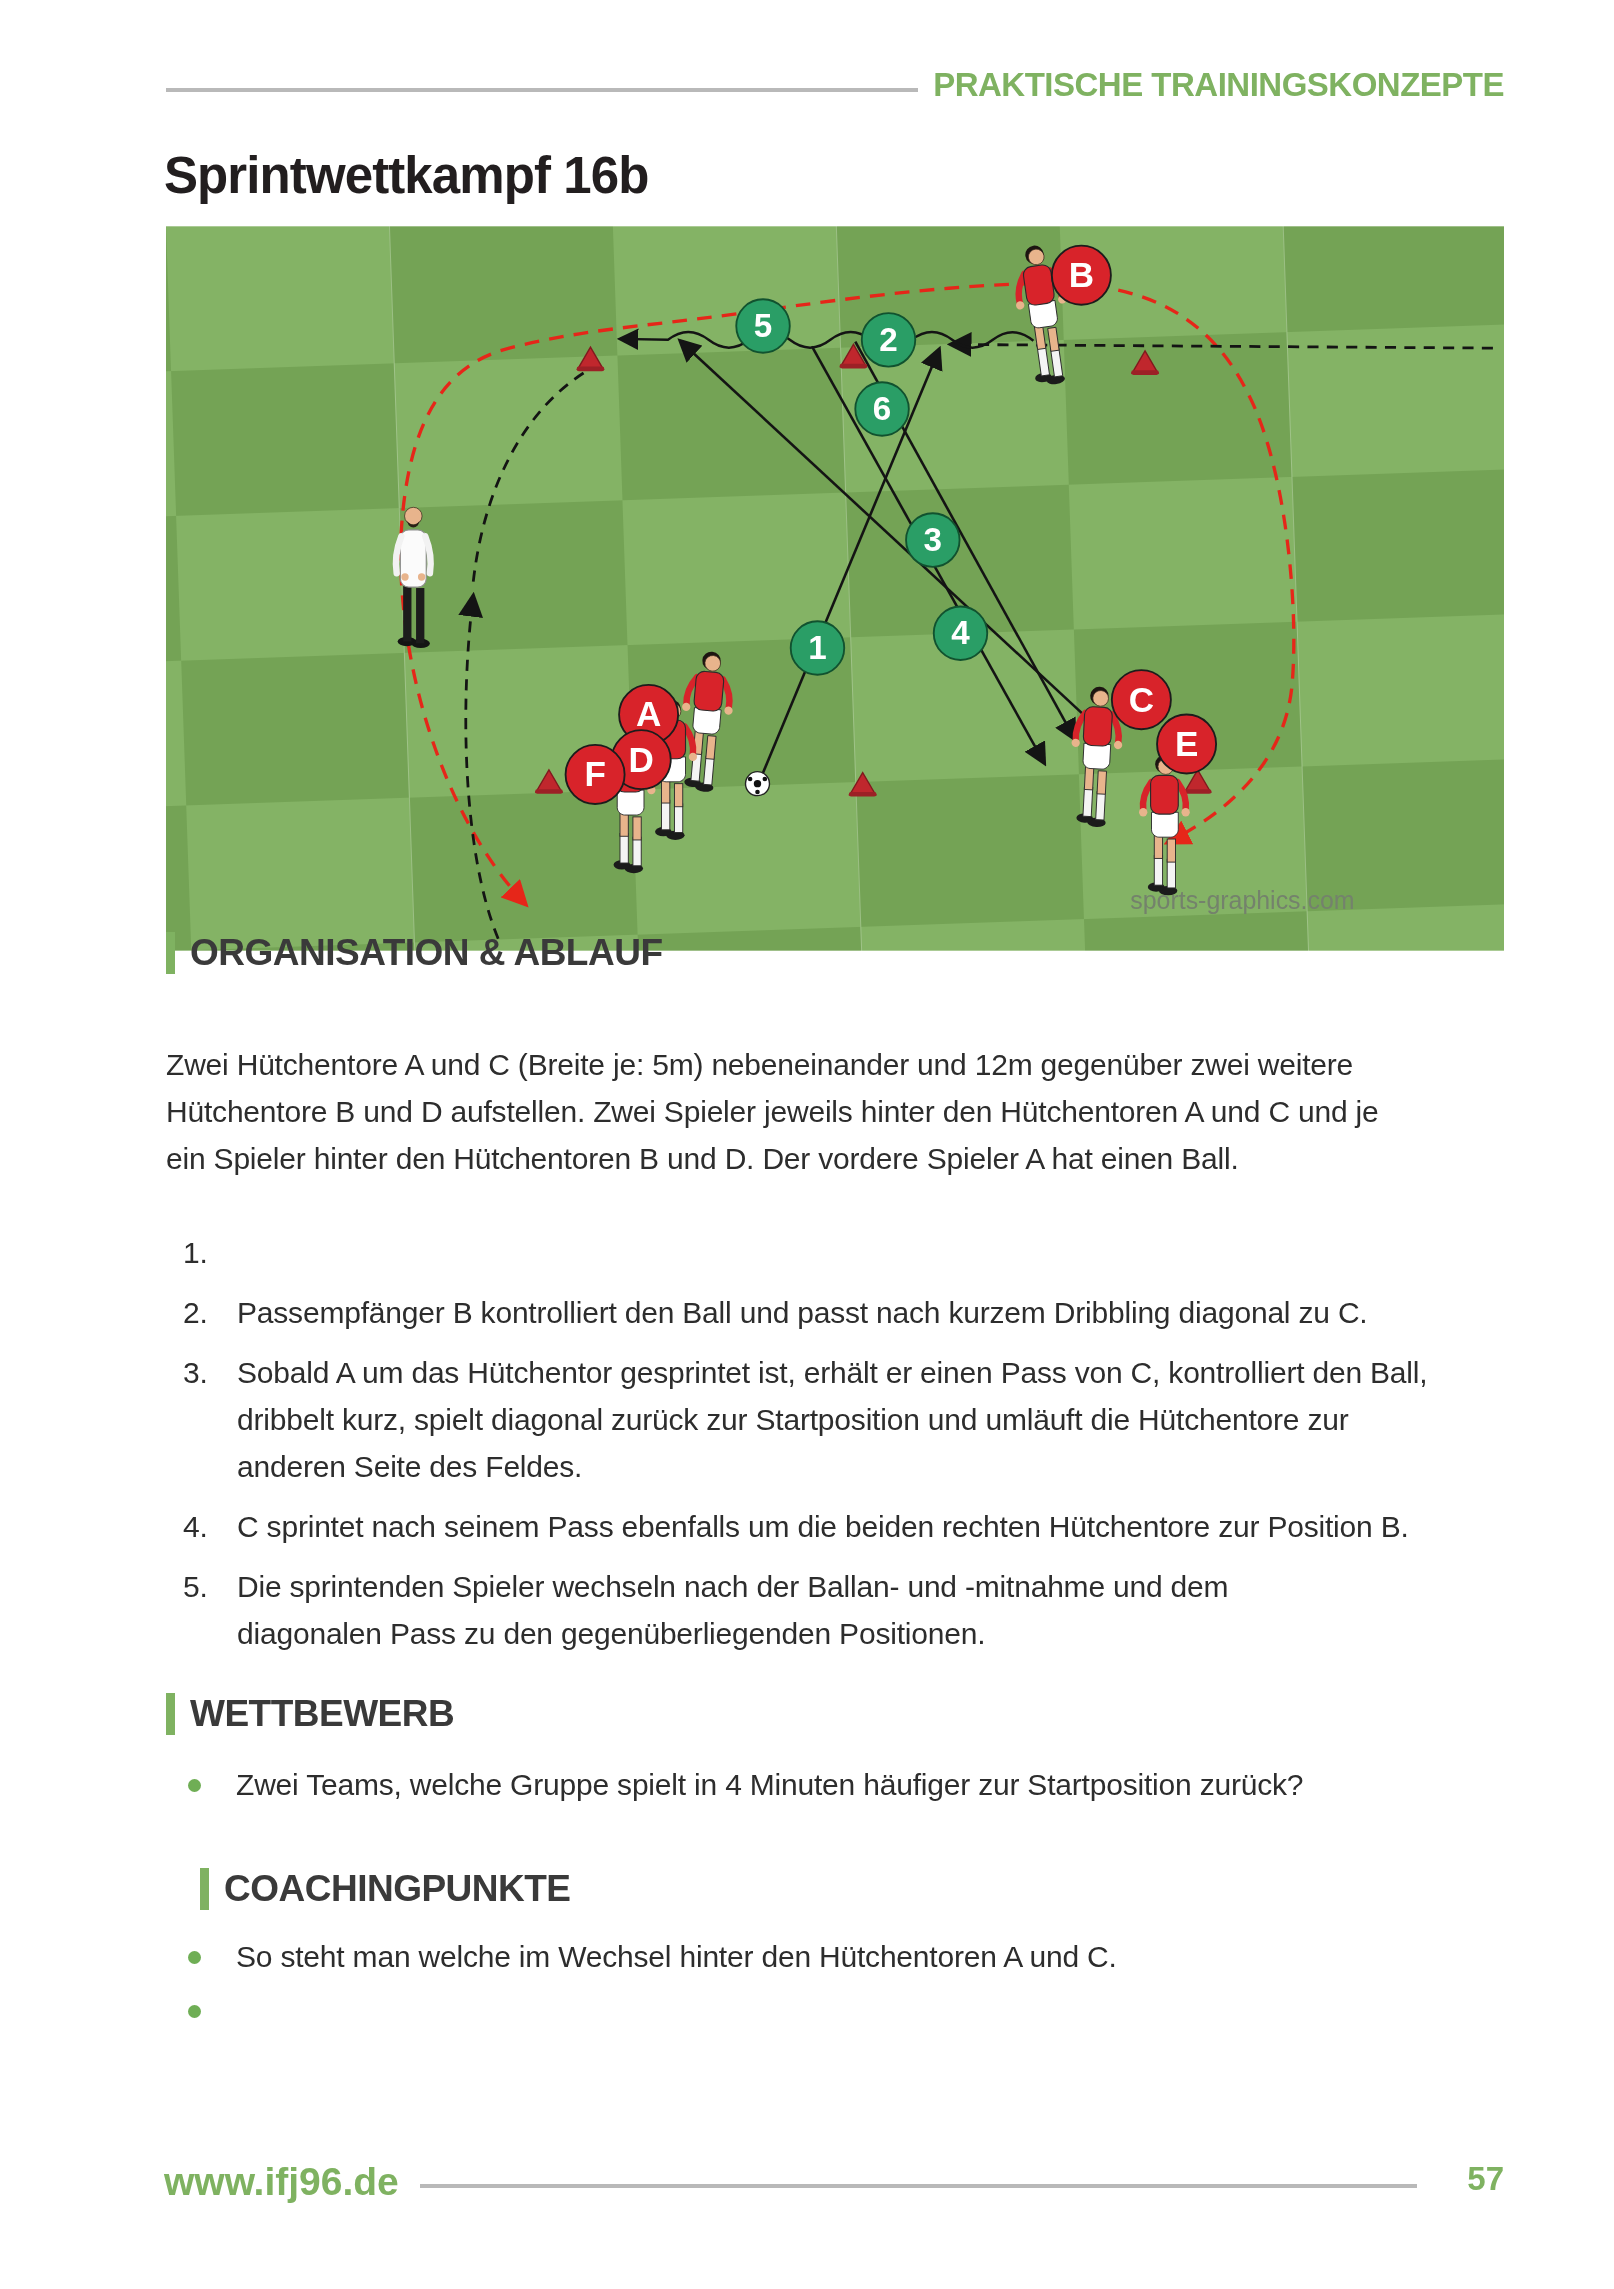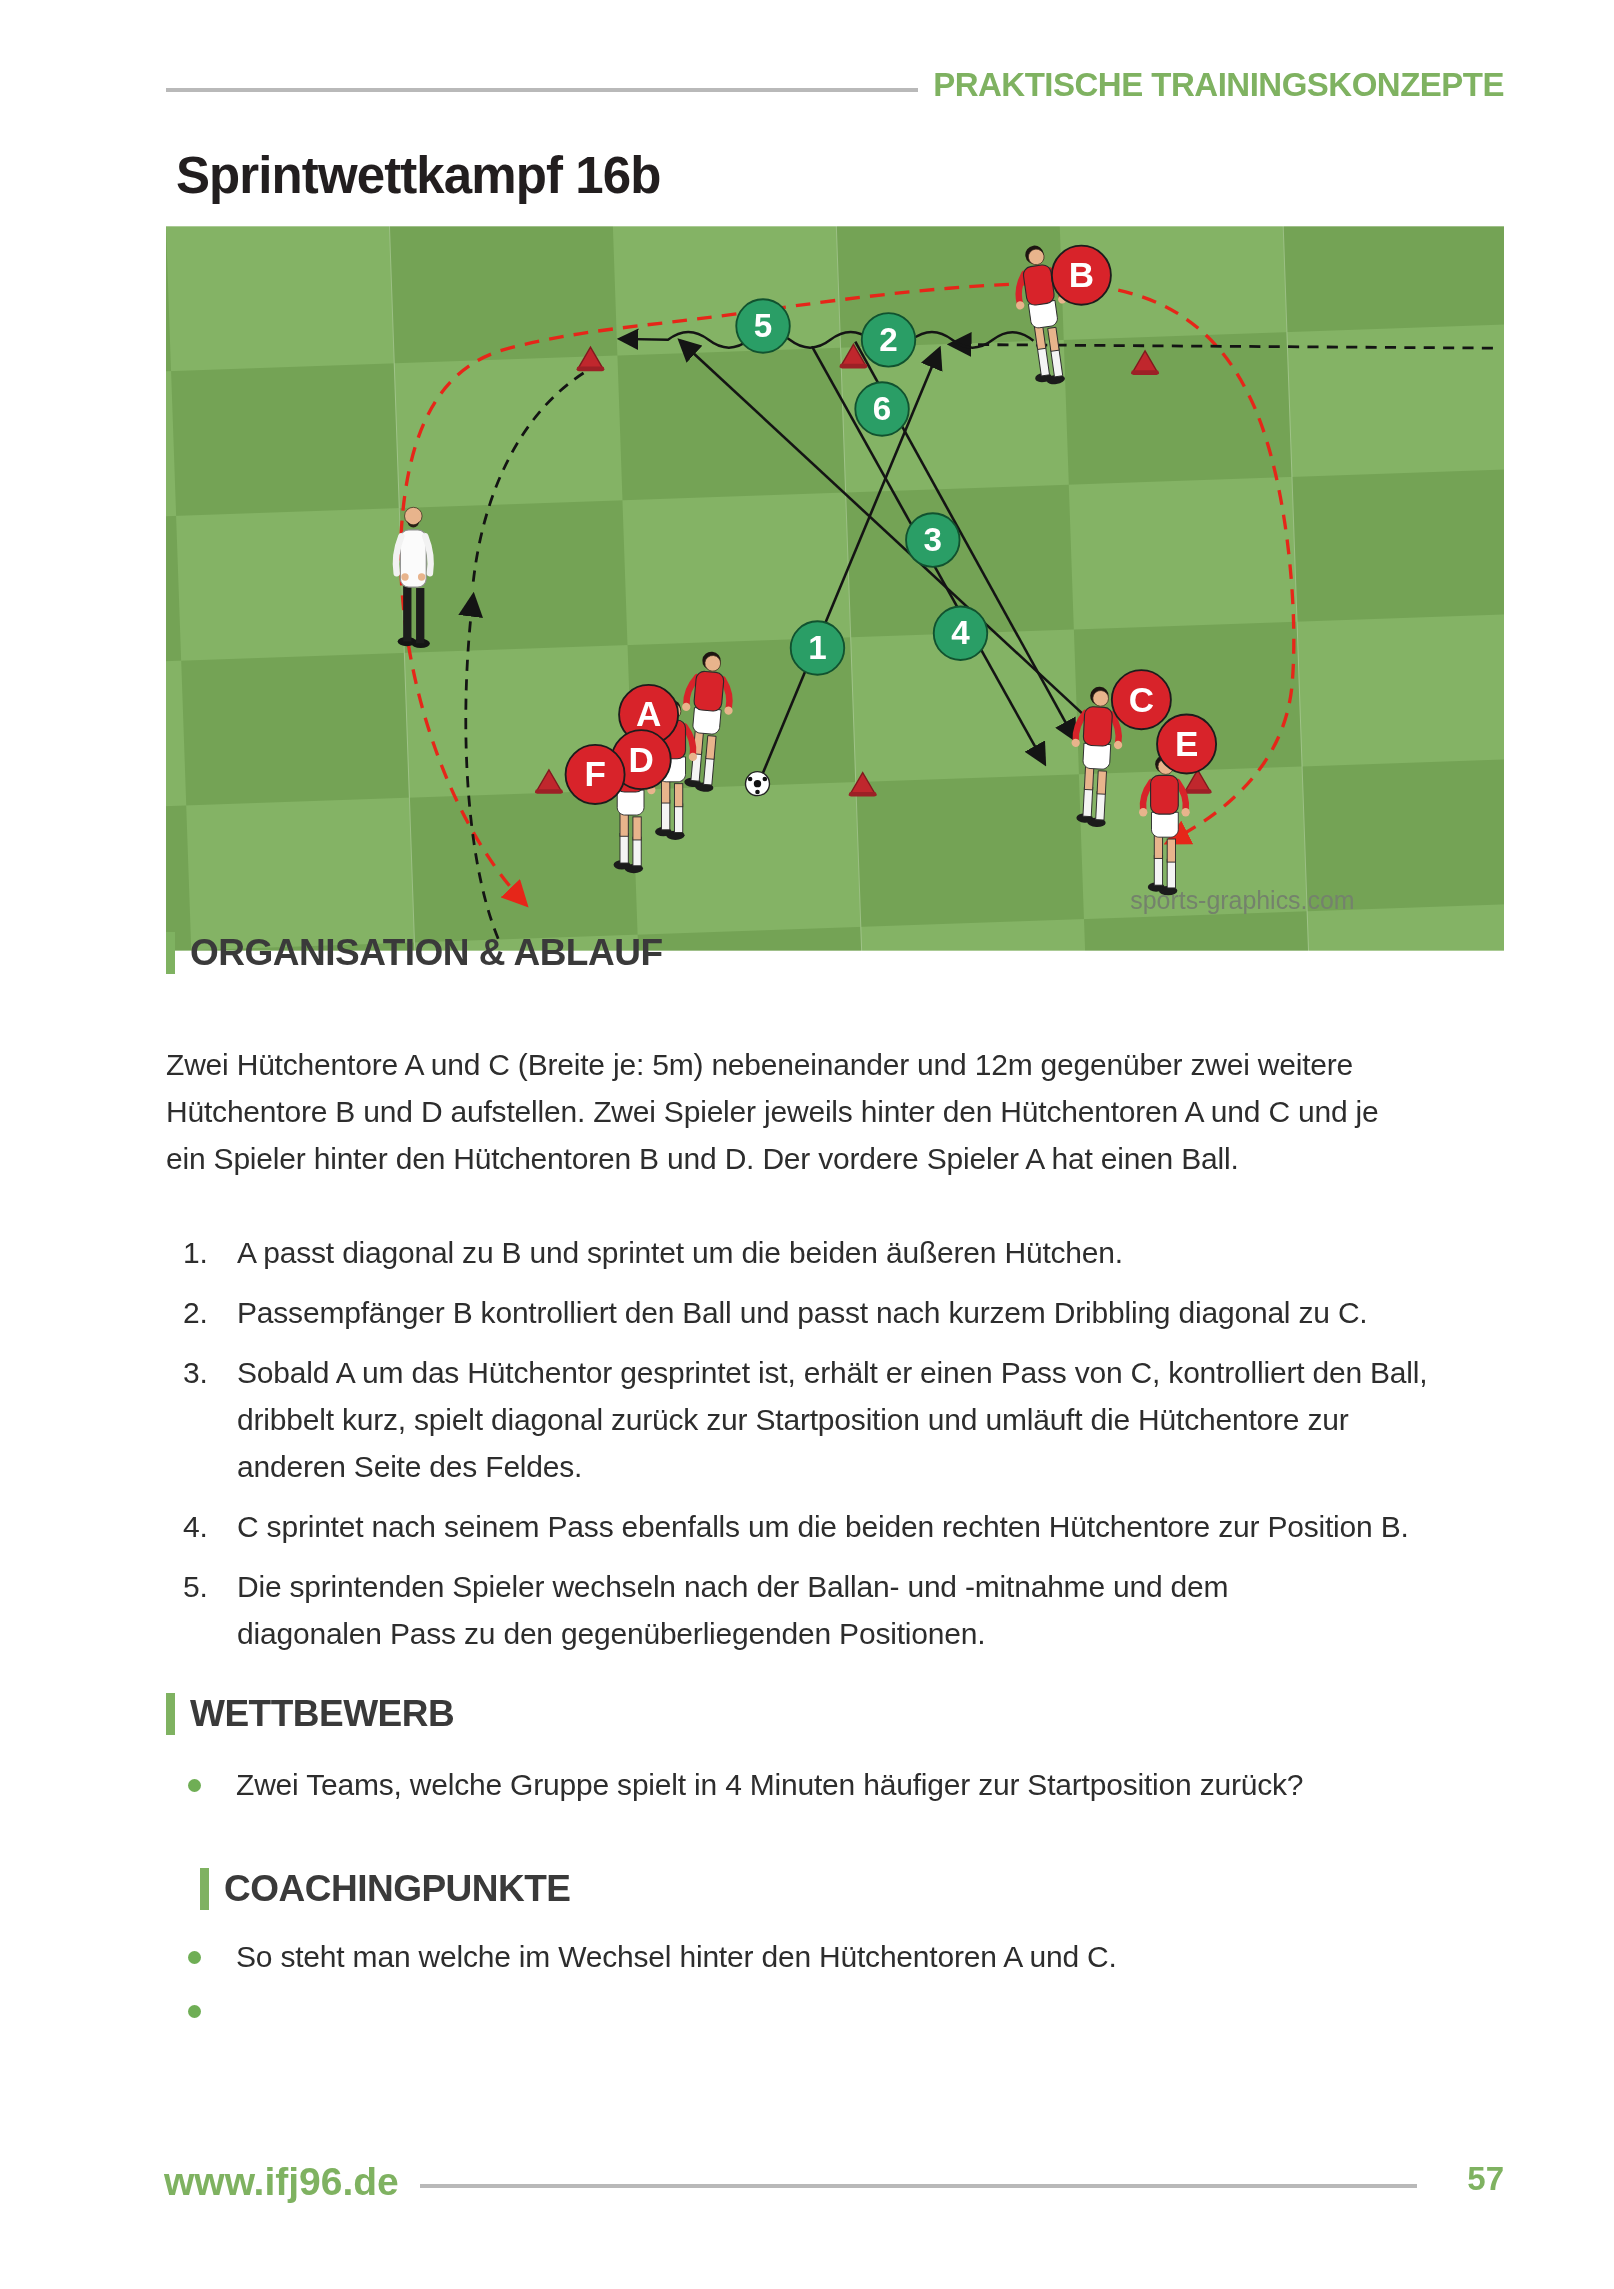--- a/index.html
+++ b/index.html
@@ -1,19 +1,19 @@
 <!DOCTYPE html>
 <html style="font-size:14.8px"><head>
 <meta charset="utf-8">
 <style>
   html,body{margin:0;padding:0;background:#ffffff;}
   body{width:1614px;height:2290px;position:relative;font-family:"Liberation Sans",sans-serif;color:#2b2b2b;overflow:hidden;}
   .header-rule{position:absolute;left:166px;top:88px;width:752px;height:3.7px;background:#b9b9b9;}
   .header-title{position:absolute;right:110px;top:66px;font-size:33px;font-weight:bold;color:#7fb261;letter-spacing:-0.5px;}
-  .page-title{position:absolute;left:164px;top:146px;font-size:51px;font-weight:bold;color:#221e1f;letter-spacing:-0.9px;margin-left:12px;}
+  .page-title{position:absolute;left:164px;top:146px;font-size:51px;font-weight:bold;color:#221e1f;letter-spacing:-0.9px;}
   .field{position:absolute;left:166px;top:226px;width:1338px;height:725px;}
   .sec-head{position:absolute;left:166px;display:flex;align-items:center;}
   .sec-bar{width:9.2px;height:42px;background:#7fb261;margin-right:14.8px;flex:none;}
   .sec-title{font-size:37px;font-weight:bold;color:#3a3a3a;letter-spacing:-0.5px;}
   #sec-org{top:932px;}
   #sec-wett{top:1693px;}
   #sec-coach{top:1868px;margin-left:34px;}
   .intro{position:absolute;left:166px;top:1041px;width:1255px;font-size:30px;line-height:47px;letter-spacing:-0.2px;color:#2d2d2d;}
   .steps{position:absolute;left:183px;top:1229px;width:1329px;}
   .step{display:flex;margin-bottom:13px;font-size:30px;line-height:47px;letter-spacing:-0.2px;color:#2d2d2d;}
@@ -184,21 +184,20 @@
 <div class="sec-head" id="sec-org">
   <div class="sec-bar"></div>
   <div class="sec-title">ORGANISATION &amp; ABLAUF</div>
 </div>
 
 <div class="intro">Zwei Hütchentore A und C (Breite je: 5m) nebeneinander und 12m gegenüber zwei weitere Hütchentore B und D aufstellen. Zwei Spieler jeweils hinter den Hütchentoren A und C und je ein Spieler hinter den Hütchentoren B und D. Der vordere Spieler A hat einen Ball.</div>
 
 <div class="steps">
   <div class="step">
     <span class="step-num">1.</span>
-    <span class="step-text">A passt diagonal zu B und sprintet um die beiden äußeren Hütchen.</span>
   </div>
   <div class="step">
     <span class="step-num">2.</span>
     <span class="step-text">Passempfänger B kontrolliert den Ball und passt nach kurzem Dribbling diagonal zu C.</span>
   </div>
   <div class="step">
     <span class="step-num">3.</span>
     <span class="step-text">Sobald A um das Hütchentor gesprintet ist, erhält er einen Pass von C, kontrolliert den Ball, dribbelt kurz, spielt diagonal zurück zur Startposition und umläuft die Hütchentore zur anderen Seite des Feldes.</span>
   </div>
   <div class="step">

